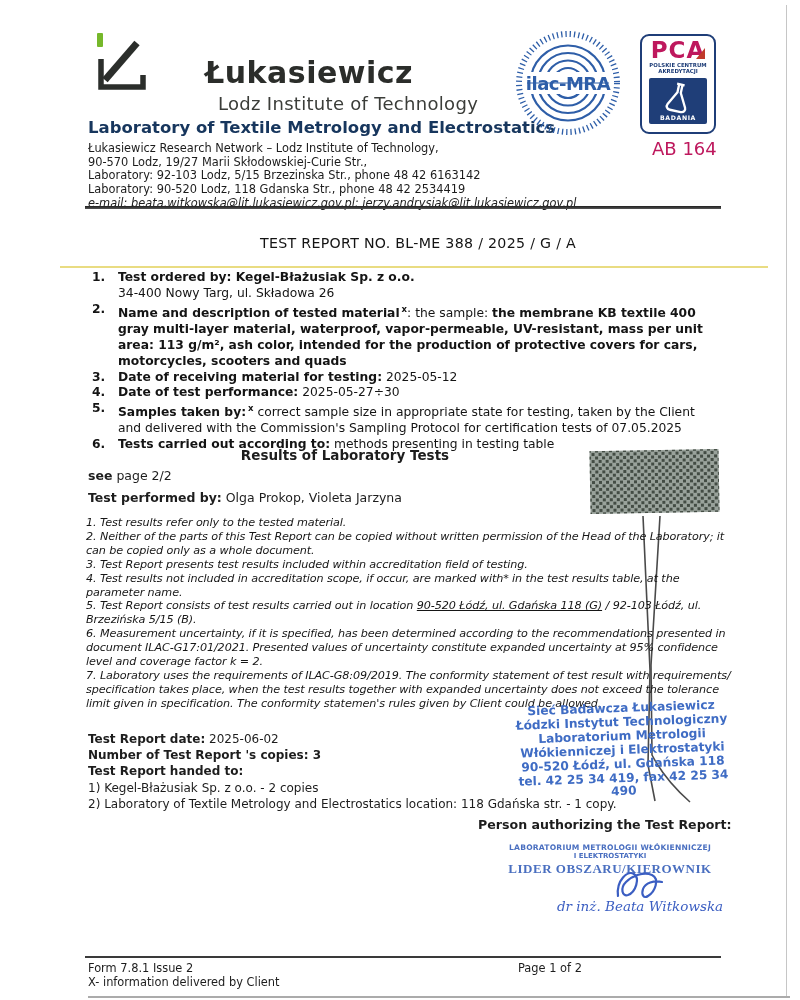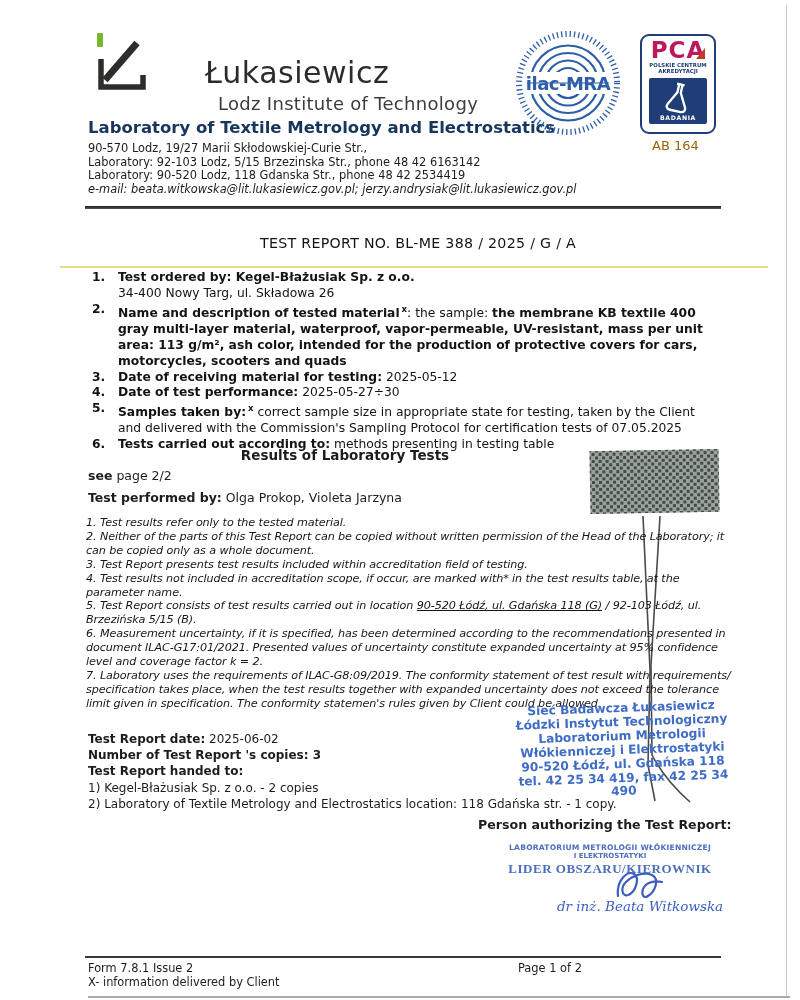--- a/index.html
+++ b/index.html
@@ -1,20 +1,20 @@
 <!DOCTYPE html>
 <html><head>
 <meta charset="utf-8">
 <style>
   html,body{margin:0;padding:0;background:#e8e8e8;}
   .page{position:relative;width:800px;height:1000px;background:#ffffff;margin:0 auto;
         font-family:"DejaVu Sans",sans-serif;color:#1d1d1d;overflow:hidden;}
   .abs{position:absolute;}
   
-  .brand{left:205px;top:55px;font-size:30px;font-weight:normal;color:#2b2d2a;letter-spacing:.5px;}
+  .brand{left:205px;top:55px;font-size:30px;font-weight:bold;color:#2b2d2a;letter-spacing:.5px;}
   .brand-sub{left:218px;top:93px;font-size:18px;color:#3b3d39;letter-spacing:.3px;}
   .lab-title{left:88px;top:118px;font-size:16.5px;font-weight:bold;color:#17365d;}
   .addr{left:88px;top:142px;font-size:11.4px;line-height:13.7px;color:#1c1c1c;}
   .addr .email{font-style:italic;}
   .rule-thick{left:85px;top:206px;width:636px;height:3px;background:linear-gradient(#1f1f1f,#555);}
   .rule-yellow{left:60px;top:266px;width:708px;height:1.5px;background:#e9dc82;}
   
   .report-title{left:98px;top:235px;width:640px;text-align:center;font-size:14.2px;font-weight:normal;letter-spacing:.3px;color:#141414;}
   
   .list{left:90px;top:270px;width:618px;font-size:12.3px;line-height:15.9px;color:#141414;}
@@ -55,41 +55,42 @@
   
   .ilac{left:513px;top:28px;}
   .pca{left:640px;top:34px;width:76px;height:100px;border:2.5px solid #1f3e78;border-radius:9px;background:#fff;
        box-sizing:border-box;text-align:center;position:absolute;}
   .pca-word{font-size:23px;font-weight:bold;color:#be185d;letter-spacing:1px;line-height:24px;margin-top:2px;position:relative;}
   .pca-red{position:absolute;width:0;height:0;border-style:solid;border-width:0 0 11px 9px;
        border-color:transparent transparent #c03a2b transparent;top:12px;right:9px;}
   .pca-small{font-size:5.4px;font-weight:bold;color:#1f3e78;line-height:6.4px;}
   .pca-box{width:58px;height:46px;background:#1f3e78;margin:3px auto 0;border-radius:2px;position:relative;}
   .pca-badania{position:absolute;bottom:3px;width:100%;text-align:center;font-size:6.2px;font-weight:bold;color:#fff;letter-spacing:.6px;}
-  .ab{left:652px;top:138px;font-size:13px;color:#a16207;}
+  .ab{left:652px;top:138px;font-size:18px;color:#be185d;}
   
   .edge-r{left:786px;top:5px;width:1px;height:992px;background:#c6c6c6;}
   .edge-b{left:88px;top:996px;width:702px;height:1.5px;background:#ababab;}
 </style>
 </head>
 <body>
 
 <div class="page">
 
   <svg class="abs" style="left:88px;top:30px;" width="62" height="62" viewBox="0 0 62 62">
     <rect x="9" y="3" width="6" height="14" rx="1" fill="#76b82a"></rect>
     <path d="M13 29 L13 57 L55 57 L55 45" fill="none" stroke="#2b2e2b" stroke-width="5.5"></path>
     <path d="M49 13 L17 50" fill="none" stroke="#2b2e2b" stroke-width="7"></path>
   </svg>
 
   <div class="abs brand">Łukasiewicz</div>
   <div class="abs brand-sub">Lodz Institute of Technology</div>
   <div class="abs lab-title">Laboratory of Textile Metrology and Electrostatics</div>
 
   <div class="abs addr">
+    <div>Łukasiewicz Research Network – Lodz Institute of Technology,</div>
     <div>90-570 Lodz, 19/27 Marii Skłodowskiej-Curie Str.,</div>
     <div>Laboratory: 92-103 Lodz, 5/15 Brzezinska Str., phone 48 42 6163142</div>
     <div>Laboratory: 90-520  Lodz, 118 Gdanska Str., phone 48 42 2534419</div>
     <div class="email">e-mail:  beata.witkowska@lit.lukasiewicz.gov.pl;  jerzy.andrysiak@lit.lukasiewicz.gov.pl</div>
   </div>
 
   <svg class="abs ilac" width="110" height="110" viewBox="0 0 110 110">
     <circle cx="55" cy="55" r="49" fill="none" stroke="#2e5ea8" stroke-width="6" stroke-dasharray="1.3,3"></circle>
     <circle cx="55" cy="55" r="37.5" fill="none" stroke="#2e5ea8" stroke-width="2.2"></circle>
     <circle cx="55" cy="55" r="30" fill="none" stroke="#2e5ea8" stroke-width="2.2"></circle>

